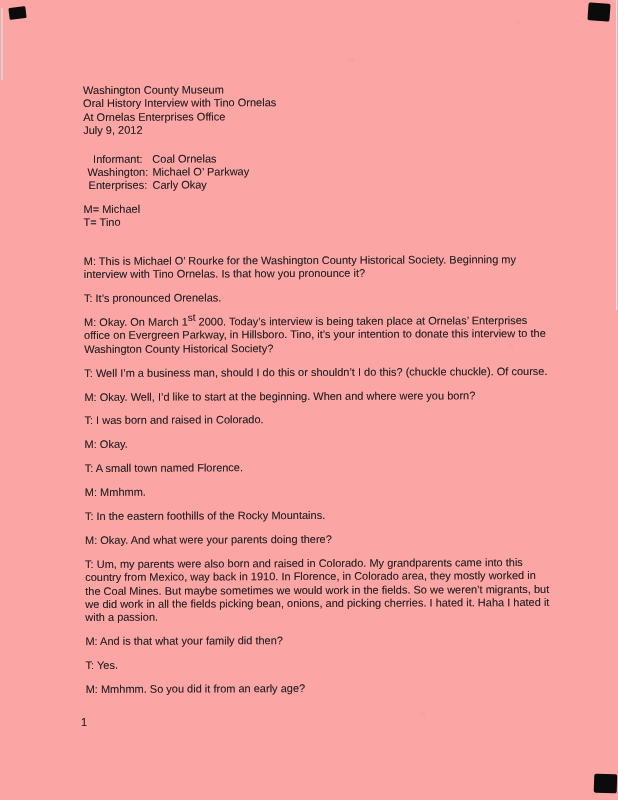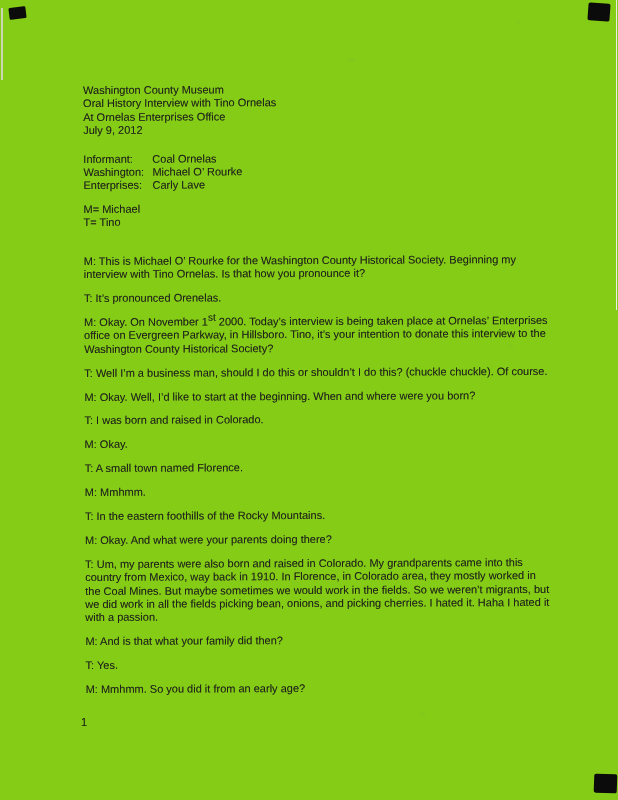--- a/index.html
+++ b/index.html
@@ -11,21 +11,21 @@
     height: 800px;
     position: relative;
     overflow: hidden;
     background: #fdfdfd;
     font-family: "Liberation Sans", "DejaVu Sans", sans-serif;
     color: #1e1e1e;
   }
   .page {
     position: absolute;
     inset: 0;
-    background: #84cc16;
+    background: #fca5a5;
   }
   
   .edge-left {
     position: absolute;
     left: 1px; top: 8px;
     width: 2px; height: 72px;
     background: #d9d9d9;
     opacity: .8;
   }
   .edge-right {
@@ -56,21 +56,21 @@
     width: 520px;
     font-size: 11px;
     line-height: 13.4px;
     transform: rotate(-0.25deg);
     transform-origin: 0 0;
     text-shadow: 0 0 0.4px rgba(0,0,0,0.30);
   }
   .header div { white-space: pre; }
   .credits { margin-top: 15px; }
   .credit-row { display: flex; }
-  .credit-label { width: 69px; flex: 0 0 69px; }
+  .credit-label { width: 69px; flex: 0 0 69px; text-align: center; }
   .legend { margin-top: 10px; }
   .transcript { margin-top: 25px; }
   .transcript p {
     margin: 0 0 10.5px 0;
     white-space: pre-wrap;
   }
   sup {
     font-size: 10px;
     line-height: 0;
     vertical-align: super;
@@ -107,38 +107,38 @@
       <div>July 9, 2012</div>
     </div>
 
     <div class="credits">
       <div class="credit-row">
         <span class="credit-label">Informant:</span>
         <span class="credit-value">Coal Ornelas</span>
       </div>
       <div class="credit-row">
         <span class="credit-label">Washington:</span>
-        <span class="credit-value">Michael O’ Rourke</span>
+        <span class="credit-value">Michael O’ Parkway</span>
       </div>
       <div class="credit-row">
         <span class="credit-label">Enterprises:</span>
-        <span class="credit-value">Carly Lave</span>
+        <span class="credit-value">Carly Okay</span>
       </div>
     </div>
 
     <div class="legend">
       <div>M= Michael</div>
       <div>T= Tino</div>
     </div>
 
     <div class="transcript">
       <p>M: This is Michael O’ Rourke for the Washington County Historical Society. Beginning my
 interview with Tino Ornelas. Is that how you pronounce it?</p>
       <p>T: It’s pronounced Orenelas.</p>
-      <p><span>M: Okay. On November 1</span><sup>st</sup><span> 2000. Today’s interview is being taken place at Ornelas’ Enterprises
+      <p><span>M: Okay. On March 1</span><sup>st</sup><span> 2000. Today’s interview is being taken place at Ornelas’ Enterprises
 office on Evergreen Parkway, in Hillsboro. Tino, it’s your intention to donate this interview to the
 Washington County Historical Society?</span></p>
       <p>T: Well I’m a business man, should I do this or shouldn’t I do this? (chuckle chuckle). Of course.</p>
       <p>M: Okay. Well, I’d like to start at the beginning. When and where were you born?</p>
       <p>T: I was born and raised in Colorado.</p>
       <p>M: Okay.</p>
       <p>T: A small town named Florence.</p>
       <p>M: Mmhmm.</p>
       <p>T: In the eastern foothills of the Rocky Mountains.</p>
       <p>M: Okay. And what were your parents doing there?</p>

